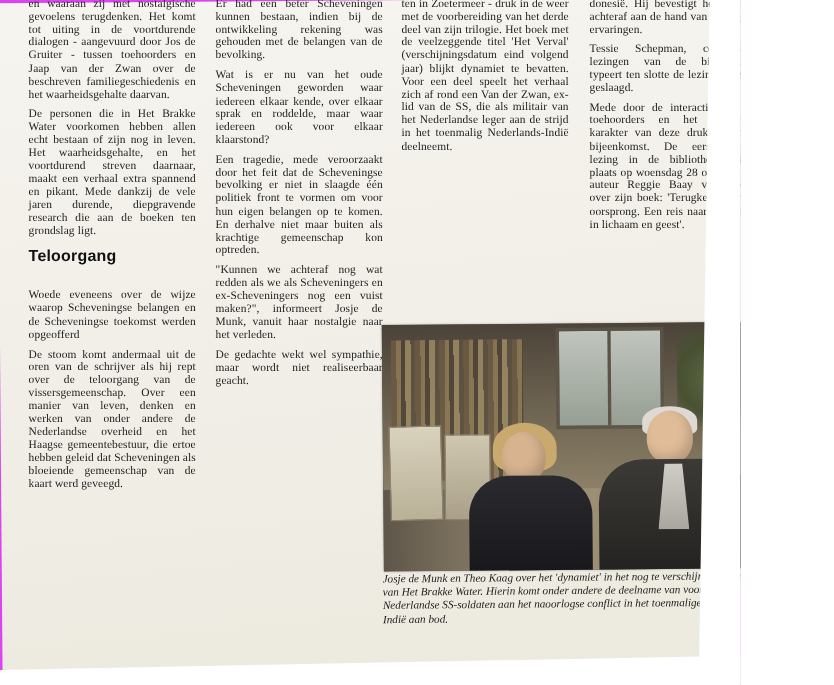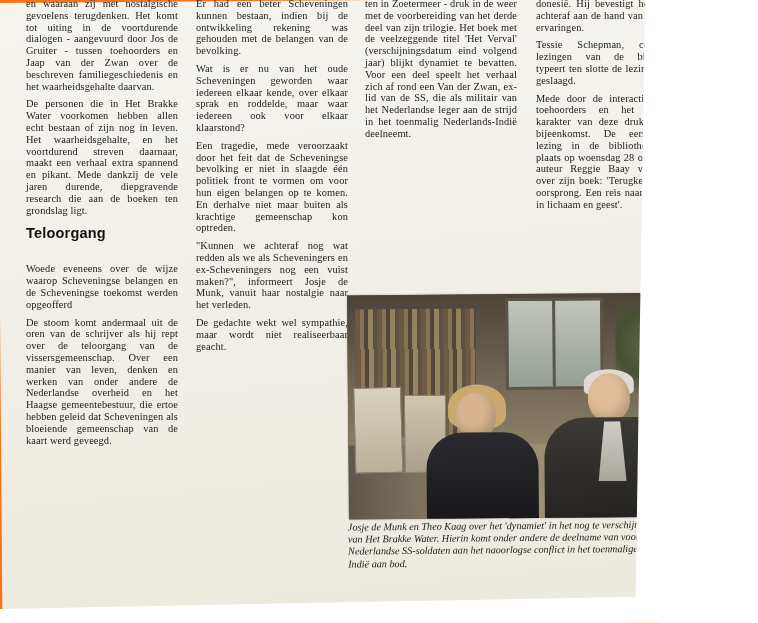--- a/index.html
+++ b/index.html
@@ -10,21 +10,21 @@
   body {
     width: 758px;
     height: 623px;
     overflow: hidden;
     font-family: "Liberation Serif", serif;
   }
   .page {
     position: relative;
     width: 673px;
     height: 623px;
-    background: #f97316;
+    background: #d946ef;
     overflow: hidden;
   }
   
   .scan {
     position: absolute;
     left: 0; top: 0;
     width: 758px; height: 623px;
     background: linear-gradient(175deg, #f6f4ee 0%, #f1efe8 45%, #eceade 100%);
     transform: rotate(-0.45deg);
     transform-origin: 50% 50%;

